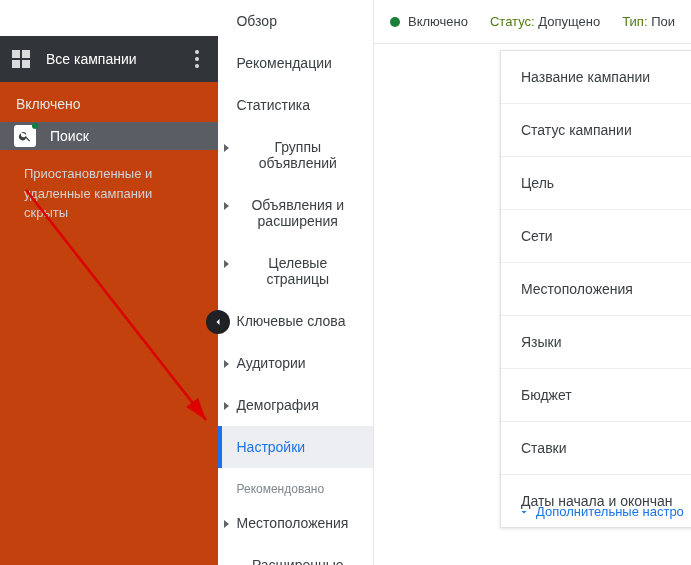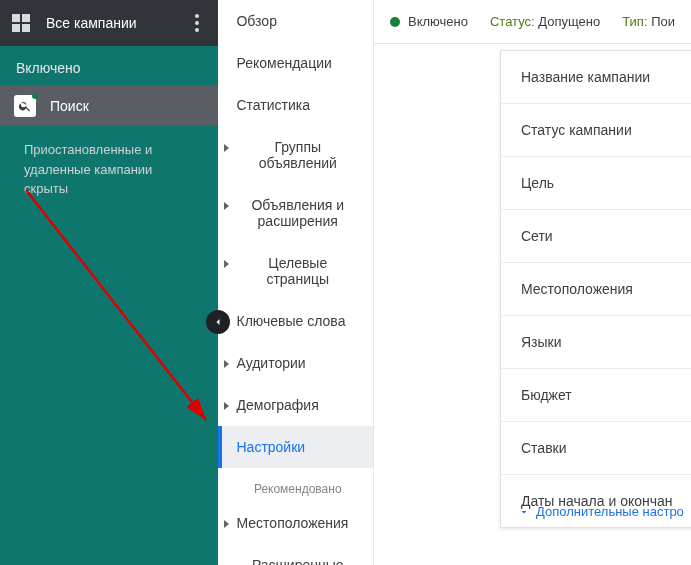--- a/index.html
+++ b/index.html
@@ -1,43 +1,43 @@
 <!DOCTYPE html>
 <html><head>
 <meta charset="utf-8">
 <style>
   * { box-sizing: border-box; margin: 0; padding: 0; }
   html, body { width: 691px; height: 565px; font-family: Arial, Helvetica, sans-serif; overflow: hidden; background: #fff; }
   .app { display: flex; width: 691px; height: 565px; position: relative; }
 
   
-  .sidebar-dark { width: 222px; background: #0f766e; color: #fff; display: flex; flex-direction: column; font-size: 14px; }
+  .sidebar-dark { width: 222px; background: #c2410c; color: #fff; display: flex; flex-direction: column; font-size: 14px; margin-top: 36px; }
   .sidebar-top { height: 46px; background: #313438; display: flex; align-items: center; padding: 0 12px; }
   .grid-icon { width: 18px; height: 18px; display: grid; grid-template-columns: 8px 8px; grid-template-rows: 8px 8px; gap: 2px; margin-right: 16px; }
   .grid-icon span { background: #d9dadc; }
   .sidebar-top-title { flex: 1; font-size: 14px; color: #fff; font-weight: 500; }
   .more-icon { width: 18px; height: 18px; display: flex; flex-direction: column; justify-content: center; align-items: center; gap: 3px; }
   .more-icon span { width: 4px; height: 4px; border-radius: 50%; background: #d9dadc; }
 
   .sidebar-enabled { padding: 14px 16px 10px; font-size: 14px; color: #e4e6e9; }
-  .sidebar-search-row { display: flex; align-items: center; height: 40px; background: #5a5e64; padding: 2px 14px; position: relative; }
+  .sidebar-search-row { display: flex; align-items: center; height: 28px; background: #5a5e64; padding: 2px 14px; position: relative; }
   .search-icon-wrap { width: 22px; height: 22px; background: #fff; border-radius: 3px; display: flex; align-items: center; justify-content: center; margin-right: 14px; position: relative; }
   .badge-dot { position: absolute; top: -2px; right: -2px; width: 6px; height: 6px; border-radius: 50%; background: #0a8043; }
   .search-icon-wrap svg { width: 14px; height: 14px; }
   .sidebar-search-label { color: #fff; font-size: 14px; font-weight: 500; }
 
   .sidebar-note { padding: 14px 24px; font-size: 13px; line-height: 1.5; color: #cfd2d6; }
 
   
   .nav-light { width: 158px; background: #fff; border-right: 1px solid #e4e6e8; position: relative; font-size: 14px; color: #3c4043; }
   .nav-item { display: flex; align-items: flex-start; padding: 13px 14px 13px 18px; cursor: pointer; position: relative; text-align: center; }
   .nav-item.has-arrow::before { content: ""; position: absolute; left: 6px; top: 18px; width: 0; height: 0; border-top: 4px solid transparent; border-bottom: 4px solid transparent; border-left: 5px solid #5f6368; }
   .nav-item.selected { background: #eceef1; color: #1a73e8; font-weight: 500; }
   .nav-item.selected::after { content:""; position:absolute; left:0; top:0; bottom:0; width:4px; background:#1a73e8; }
-  .nav-sep { font-size: 12px; color: #80868b; padding: 14px 14px 6px 18px; text-align: center; }
+  .nav-sep { font-size: 12px; color: #80868b; padding: 14px 14px 6px 18px; }
 
   .collapse-btn { position: absolute; left: -12px; top: 310px; width: 24px; height: 24px; background: #202124; border-radius: 50%; display:flex; align-items:center; justify-content:center; }
   .collapse-btn svg { width: 12px; height: 12px; fill: #fff; }
 
   
   .panel { flex: 1; position: relative; background: #fff; }
   .panel-top { height: 44px; border-bottom: 1px solid #e4e6e8; display: flex; align-items: center; padding: 0 16px; font-size: 13px; color: #5f6368; gap: 22px; white-space: nowrap; }
   .status-dot { width: 10px; height: 10px; border-radius: 50%; background: #188038; margin-right: 8px; }
   .status-group { display: flex; align-items: center; }
   .muted { color: #4d7c0f; }

